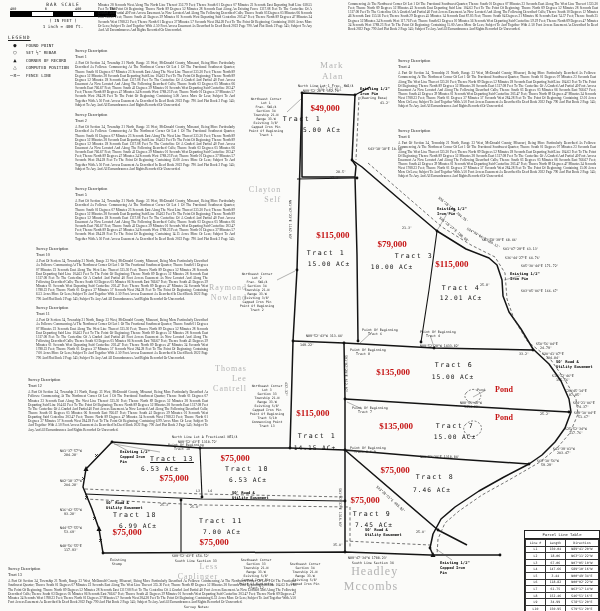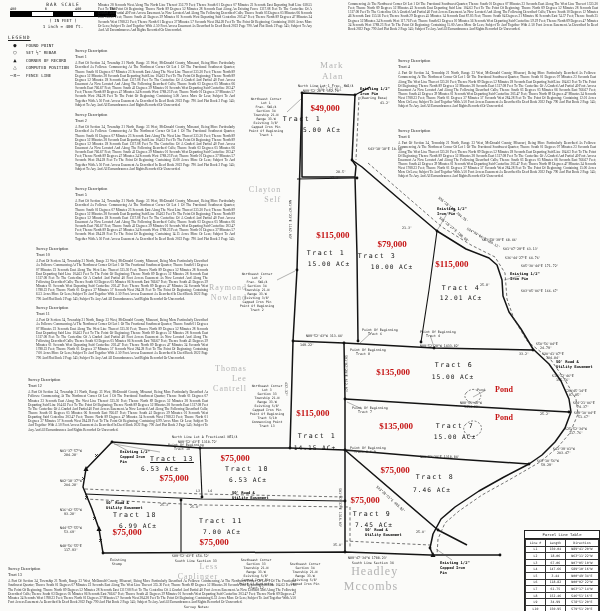--- a/index.html
+++ b/index.html
@@ -261,21 +261,21 @@
 Caplinger</div>
       <div class="gname" style="left: 371px; top: 564px; font-size: 12px; white-space: pre-line;">Headley
 Mccombs</div>
       <div class="price" style="left: 325px; top: 108px;">$49,000</div>
       <div class="tlab" style="left: 302px; top: 119px;">Tract 1</div>
       <div class="talab" style="left: 322px; top: 129px;">5.00 AC±</div>
       <div class="price" style="left: 333px; top: 235px;">$115,000</div>
       <div class="tlab" style="left: 326px; top: 253px;">Tract 1</div>
       <div class="talab" style="left: 329px; top: 263px;">15.00 AC±</div>
       <div class="price" style="left: 392px; top: 244px;">$79,000</div>
-      <div class="tlab" style="left: 377px; top: 256px;">Tract 3</div>
+      <div class="tlab" style="left: 414px; top: 256px;">Tract 3</div>
       <div class="talab" style="left: 392px; top: 266px;">10.00 AC±</div>
       <div class="price" style="left: 452px; top: 264px;">$115,000</div>
       <div class="tlab" style="left: 461px; top: 288px;">Tract 4</div>
       <div class="talab" style="left: 461px; top: 297px;">12.01 AC±</div>
       <div class="price" style="left: 313px; top: 413px;">$115,000</div>
       <div class="tlab" style="left: 317px; top: 436px;">Tract 1</div>
       <div class="talab" style="left: 315px; top: 447px;">14.15 AC±</div>
       <div class="price" style="left: 393px; top: 372px;">$135,000</div>
       <div class="tlab" style="left: 454px; top: 365px;">Tract 6</div>
       <div class="talab" style="left: 453px; top: 376px;">15.00 AC±</div>

